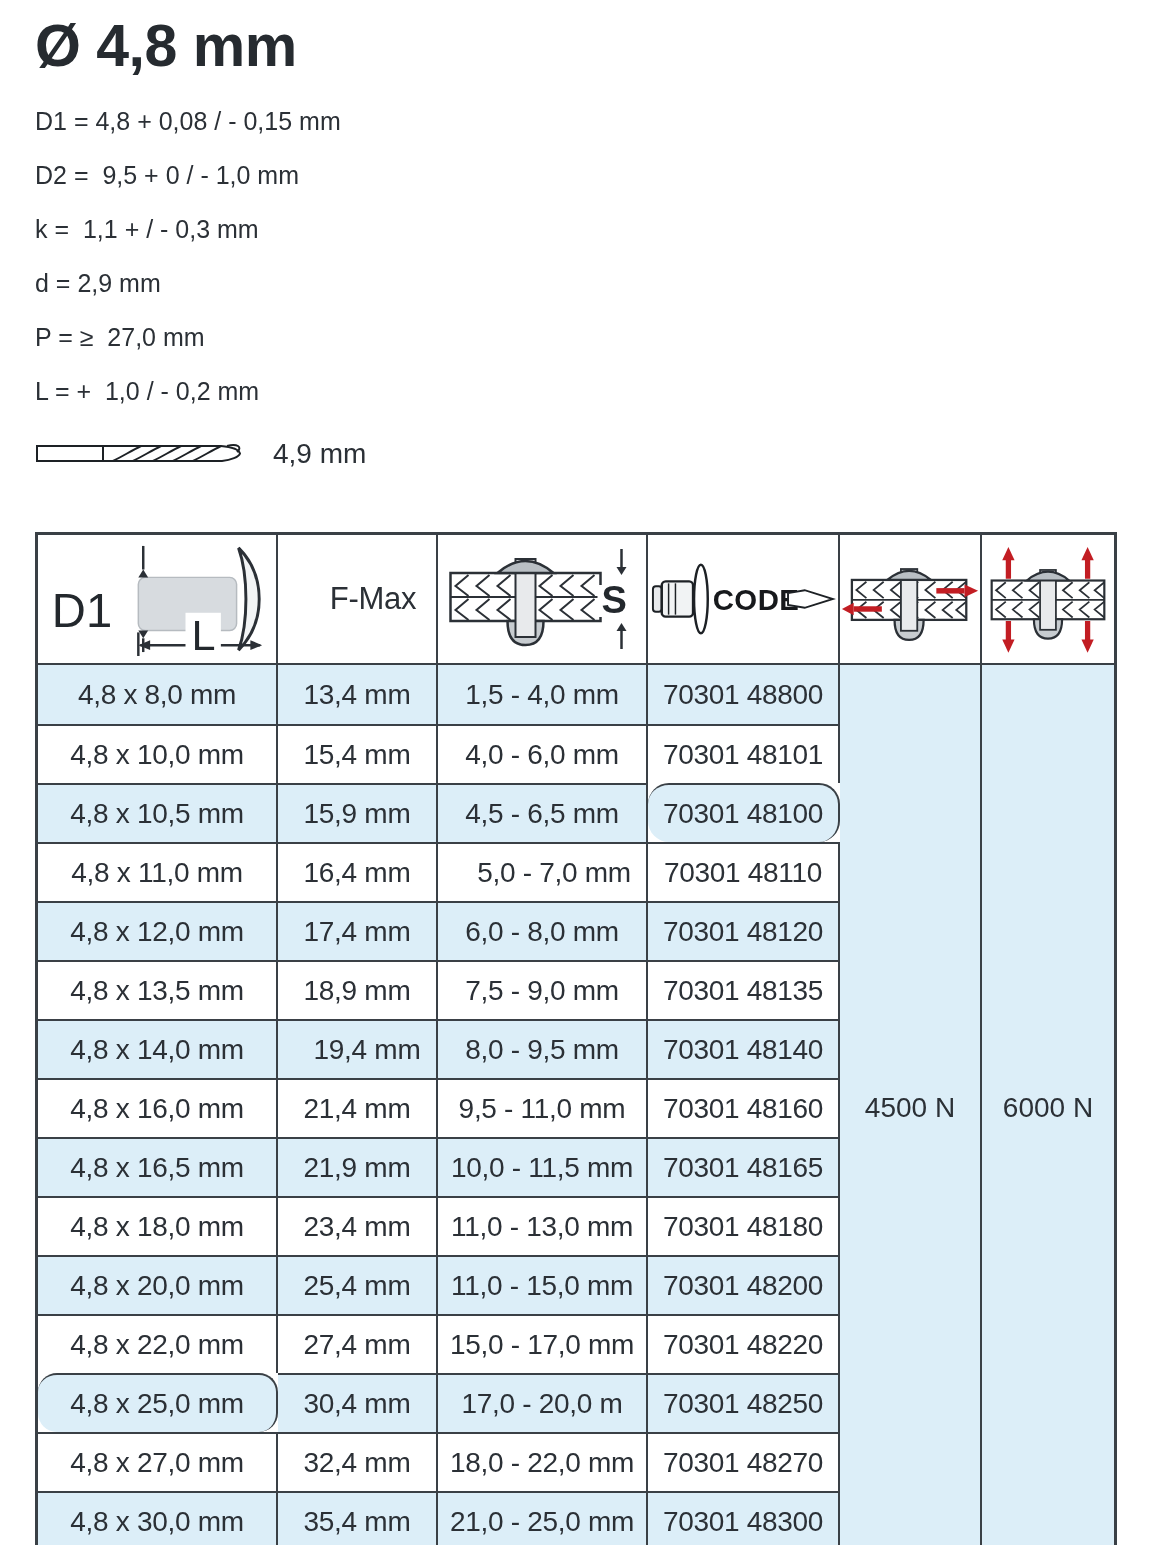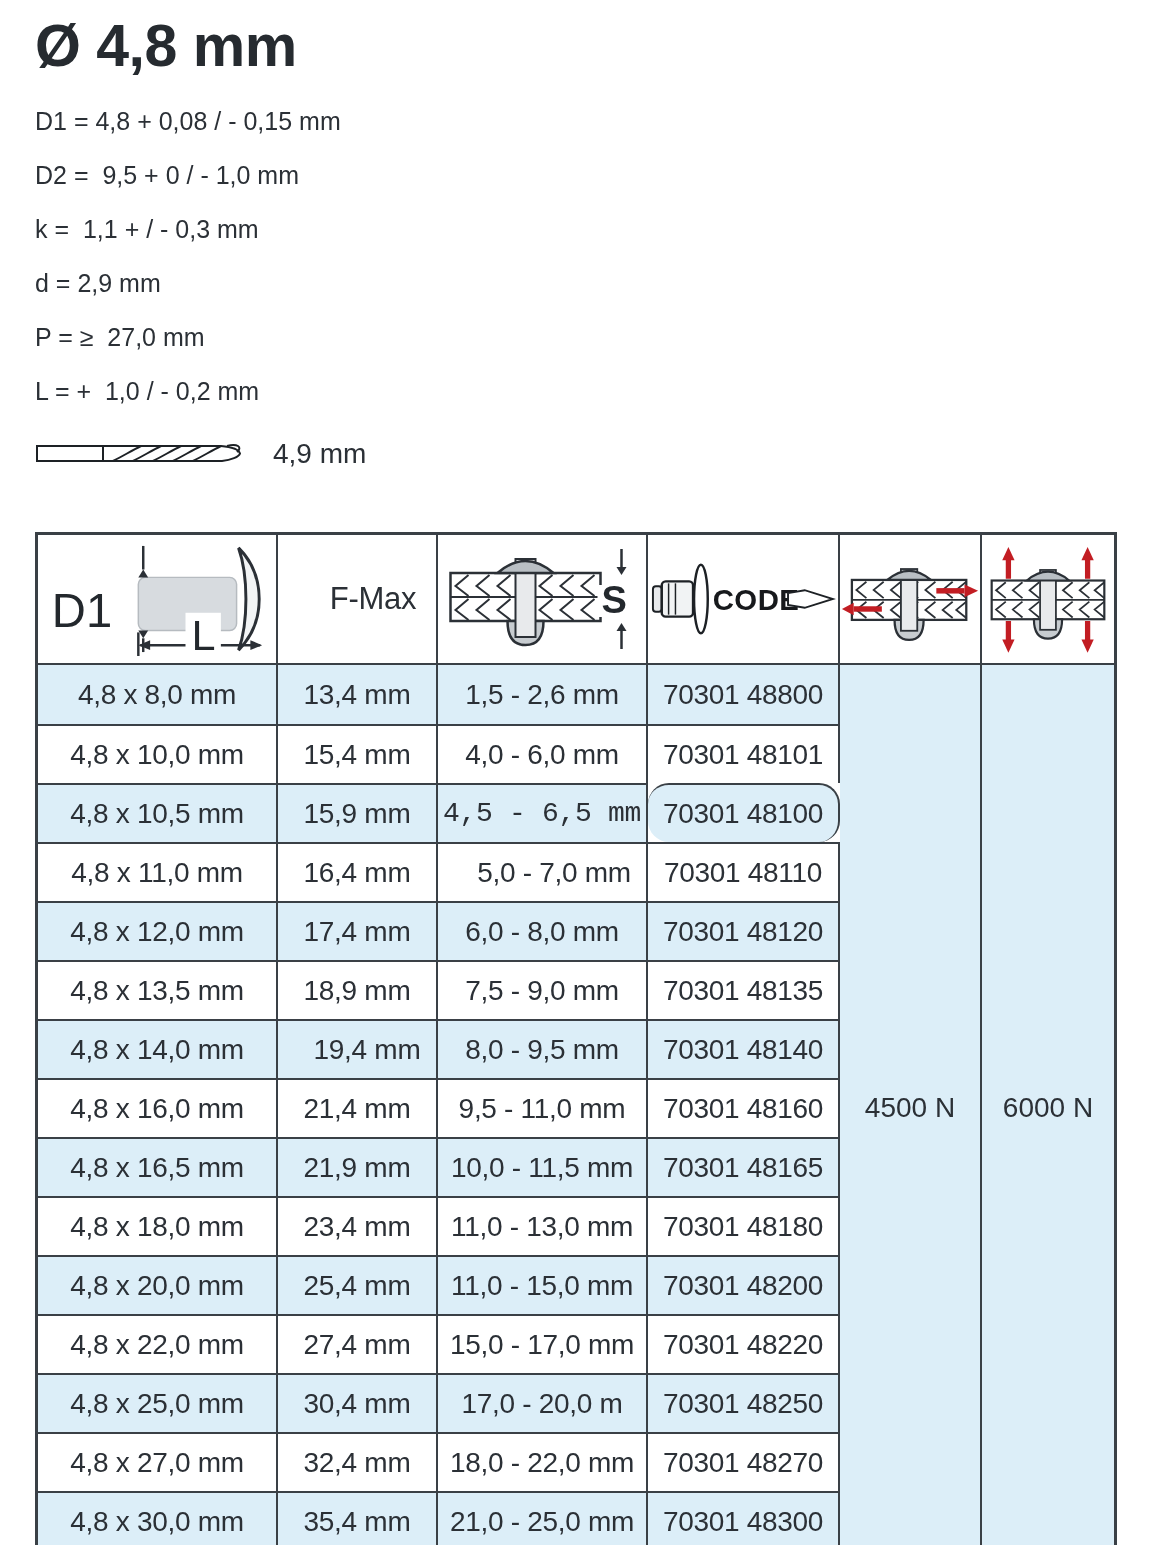--- a/index.html
+++ b/index.html
@@ -196,29 +196,29 @@
           <polygon points="113,107 120,122 127,107"></polygon>
         </g>
       </svg>
     </div>
 
     <div class="cell span-cell blue br" style="grid-column:5;grid-row:2 / span 15;">4500 N</div>
     <div class="cell span-cell blue" style="grid-column:6;grid-row:2 / span 15;">6000 N</div>
 
   <div class="cell body-cell br blue" style="grid-area: 2 / 1;">4,8 x 8,0 mm</div>
       <div class="cell body-cell br blue" style="grid-area: 2 / 2;">13,4 mm</div>
-      <div class="cell body-cell br blue" style="grid-area: 2 / 3;">1,5 - 2,6 mm</div>
+      <div class="cell body-cell br blue" style="grid-area: 2 / 3;">1,5 - 4,0 mm</div>
       <div class="cell body-cell br blue" style="grid-area: 2 / 4;">70301 48800</div>
       <div class="cell body-cell br bt" style="grid-area: 3 / 1;">4,8 x 10,0 mm</div>
       <div class="cell body-cell br bt" style="grid-area: 3 / 2;">15,4 mm</div>
       <div class="cell body-cell br bt" style="grid-area: 3 / 3;">4,0 - 6,0 mm</div>
       <div class="cell body-cell br bt" style="grid-area: 3 / 4;">70301 48101</div>
       <div class="cell body-cell br blue bt" style="grid-area: 4 / 1;">4,8 x 10,5 mm</div>
       <div class="cell body-cell br blue bt" style="grid-area: 4 / 2;">15,9 mm</div>
-      <div class="cell body-cell br blue bt" style="grid-area: 4 / 3; font-family: Liberation Mono, monospace;">4,5 - 6,5 mm</div>
+      <div class="cell body-cell br blue bt" style="grid-area: 4 / 3;">4,5 - 6,5 mm</div>
       <div class="cell body-cell br blue bt" style="grid-area: 4 / 4; border-radius: 21px;">70301 48100</div>
       <div class="cell body-cell br bt" style="grid-area: 5 / 1;">4,8 x 11,0 mm</div>
       <div class="cell body-cell br bt" style="grid-area: 5 / 2;">16,4 mm</div>
       <div class="cell body-cell br bt" style="grid-area: 5 / 3; padding-left: 24px;">5,0 - 7,0 mm</div>
       <div class="cell body-cell br bt" style="grid-area: 5 / 4;">70301 48110</div>
       <div class="cell body-cell br blue bt" style="grid-area: 6 / 1;">4,8 x 12,0 mm</div>
       <div class="cell body-cell br blue bt" style="grid-area: 6 / 2;">17,4 mm</div>
       <div class="cell body-cell br blue bt" style="grid-area: 6 / 3;">6,0 - 8,0 mm</div>
       <div class="cell body-cell br blue bt" style="grid-area: 6 / 4;">70301 48120</div>
       <div class="cell body-cell br bt" style="grid-area: 7 / 1;">4,8 x 13,5 mm</div>
@@ -242,21 +242,21 @@
       <div class="cell body-cell br bt" style="grid-area: 11 / 3;">11,0 - 13,0 mm</div>
       <div class="cell body-cell br bt" style="grid-area: 11 / 4;">70301 48180</div>
       <div class="cell body-cell br blue bt" style="grid-area: 12 / 1;">4,8 x 20,0 mm</div>
       <div class="cell body-cell br blue bt" style="grid-area: 12 / 2;">25,4 mm</div>
       <div class="cell body-cell br blue bt" style="grid-area: 12 / 3;">11,0 - 15,0 mm</div>
       <div class="cell body-cell br blue bt" style="grid-area: 12 / 4;">70301 48200</div>
       <div class="cell body-cell br bt" style="grid-area: 13 / 1;">4,8 x 22,0 mm</div>
       <div class="cell body-cell br bt" style="grid-area: 13 / 2;">27,4 mm</div>
       <div class="cell body-cell br bt" style="grid-area: 13 / 3;">15,0 - 17,0 mm</div>
       <div class="cell body-cell br bt" style="grid-area: 13 / 4;">70301 48220</div>
-      <div class="cell body-cell br blue bt" style="grid-area: 14 / 1;">4,8 x 25,0 mm</div>
+      <div class="cell body-cell br blue bt" style="grid-area: 14 / 1; border-radius: 19px;">4,8 x 25,0 mm</div>
       <div class="cell body-cell br blue bt" style="grid-area: 14 / 2;">30,4 mm</div>
       <div class="cell body-cell br blue bt" style="grid-area: 14 / 3;">17,0 - 20,0 m</div>
       <div class="cell body-cell br blue bt" style="grid-area: 14 / 4;">70301 48250</div>
       <div class="cell body-cell br bt" style="grid-area: 15 / 1;">4,8 x 27,0 mm</div>
       <div class="cell body-cell br bt" style="grid-area: 15 / 2;">32,4 mm</div>
       <div class="cell body-cell br bt" style="grid-area: 15 / 3;">18,0 - 22,0 mm</div>
       <div class="cell body-cell br bt" style="grid-area: 15 / 4;">70301 48270</div>
       <div class="cell body-cell br blue bt" style="grid-area: 16 / 1;">4,8 x 30,0 mm</div>
       <div class="cell body-cell br blue bt" style="grid-area: 16 / 2;">35,4 mm</div>
       <div class="cell body-cell br blue bt" style="grid-area: 16 / 3;">21,0 - 25,0 mm</div>

